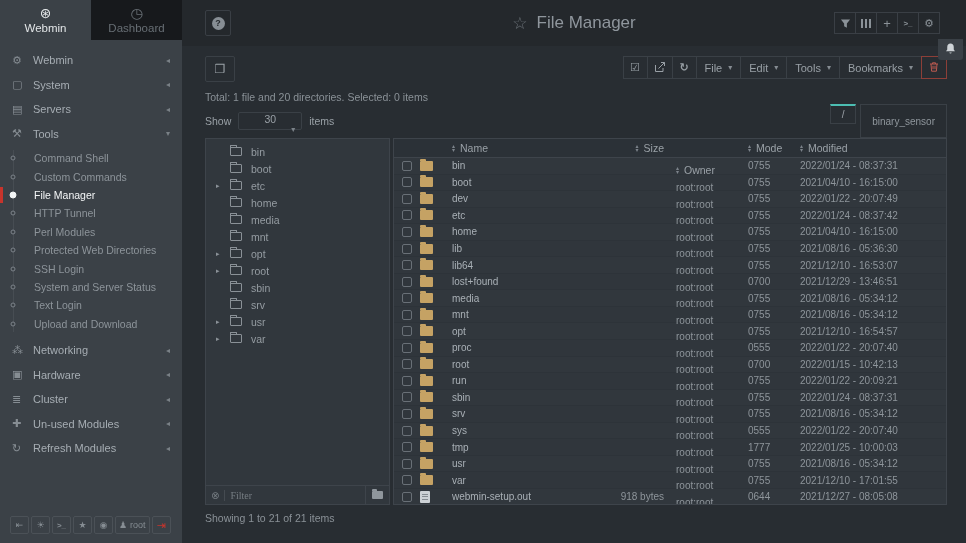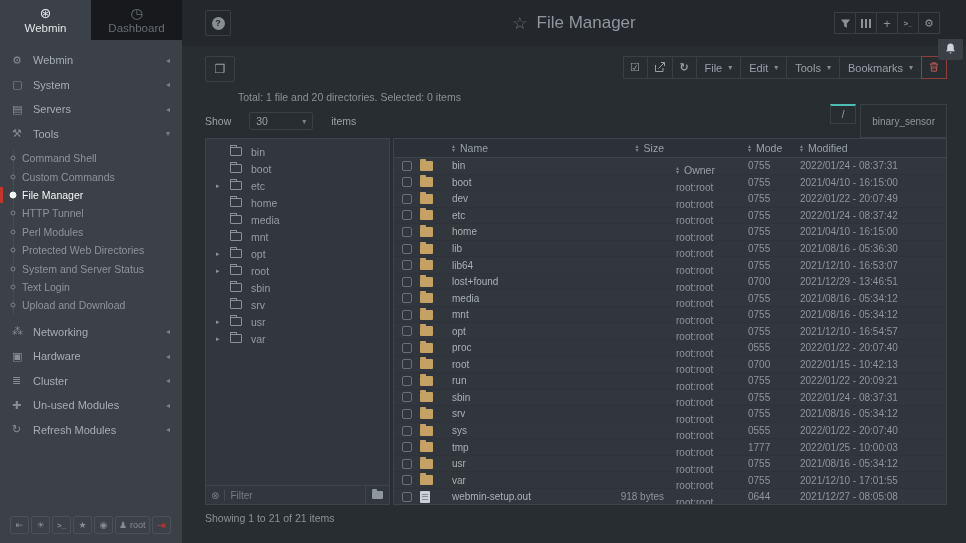--- a/index.html
+++ b/index.html
@@ -44,21 +44,21 @@
   }
   .cat .cicon { width: 21px; font-size: 11px; color: #868d93; flex: 0 0 21px; }
   .cat .chev { margin-left: auto; font-size: 8px; color: #798086; }
   .sub { position: relative; padding: 3px 0 5px; }
   .sub::before {
     content: ''; position: absolute; left: 13px; top: 4px; bottom: 6px;
     width: 1px; background: #474d53;
   }
   .sub-item {
     position: relative; height: 18.4px; display: flex; align-items: center;
-    padding-left: 22px; font-size: 10.5px; color: #8d949a; cursor: pointer;
+    padding-left: 34px; font-size: 10.5px; color: #8d949a; cursor: pointer;
   }
   .sub-item::before {
     content: ''; position: absolute; left: 13px; top: 50%;
     transform: translate(-50%,-50%); width: 3px; height: 3px;
     border: 1px solid #7c838a; border-radius: 50%; background: var(--sidebar-bg, #3b4147);
   }
   .sub-item.active { color: #f4f6f7; }
   .sub-item.active::before { width: 5px; height: 5px; background: #f4f6f7; border-color: #f4f6f7; }
   .sub-item.active::after {
     content: ''; position: absolute; left: 0; top: 1px; bottom: 1px; width: 3px;
@@ -123,28 +123,28 @@
   }
   .tb-right { margin-left: auto; display: flex; }
   .tbtn {
     height: 23px; min-width: 25px; padding: 0 8px; border: 1px solid #3a4046;
     margin-left: -1px; display: flex; align-items: center; justify-content: center;
     gap: 6px; color: #99a0a6; font-size: 11px; cursor: pointer; background: transparent;
   }
   .tbtn .caret { font-size: 8px; color: #858c92; }
   .tbtn.icon-only { padding: 0 6px; }
   .tbtn.danger { border-color: #8d3f38; color: #bd5a50; z-index: 1; }
-  .summary { margin-top: 9px; font-size: 10.5px; color: #8a9197; margin-left: 33px; }
+  .summary { margin-top: 9px; font-size: 10.5px; color: #8a9197; }
 
   .controls { display: flex; align-items: center; margin-top: 8px; height: 20px; gap: 17px; }
   .show-group { display: flex; align-items: center; font-size: 10.5px; color: #99a0a6; }
   .select-box {
     width: 64px; height: 18px; border: 1px solid #3a4046; border-radius: 2px;
-    margin: 0 18px; display: flex; align-items: center; padding: 0 6px;
-    font-size: 10.5px; color: #99a0a6; cursor: pointer;
+    margin: 0 7px; display: flex; align-items: center; padding: 0 6px;
+    font-size: 10.5px; color: #99a0a6; cursor: pointer; flex-direction: column;
   }
   .select-box .caret { margin-left: auto; font-size: 8px; color: #7b8288; }
   .crumbs { margin-left: auto; display: flex; gap: 4px; }
   .crumb-root {
     width: 26px; height: 20px; border: 1px solid #3a4046;
     border-top: 2px solid var(--accent-teal, #4cbdb2); display: flex;
     align-items: center; justify-content: center; font-size: 10px; color: #9aa1a7;
     cursor: pointer;
   }
   .crumb-seg {
@@ -170,21 +170,21 @@
     border: 1px solid #8a9197; border-bottom: none; border-radius: 1px 1px 0 0;
   }
   .filter-bar {
     height: 19px; flex: 0 0 19px; border-top: 1px solid var(--panel-border, #3e444b);
     display: flex; align-items: center; padding-left: 5px; color: #767d83;
   }
   .filter-bar .clr { font-size: 10px; cursor: pointer; }
   .filter-bar .sep { width: 1px; height: 11px; background: #454b51; margin: 0 5px; }
   .filter-bar input {
     flex: 1; min-width: 0; background: transparent; border: none; outline: none;
-    font-size: 10px; color: #9aa1a7; font-family: Liberation Sans, sans-serif;
+    font-size: 10px; color: #9aa1a7; font-family: Liberation Serif, serif;
   }
   .filter-bar input::placeholder { color: #767d83; }
   .filter-bar .fb-btn {
     width: 24px; height: 100%; border-left: 1px solid var(--panel-border, #3e444b);
     display: flex; align-items: center; justify-content: center; cursor: pointer;
   }
   .mini-folder { width: 11px; height: 8px; background: #8f969c; border-radius: 1px; position: relative; }
   .mini-folder::before { content:''; position: absolute; top: -2px; left: 0; width: 5px; height: 2px;
     background: #8f969c; border-radius: 1px 1px 0 0; }
 
@@ -282,20 +282,23 @@
           <div class="sub-item">
             <span>HTTP Tunnel</span>
           </div>
           <div class="sub-item">
             <span>Perl Modules</span>
           </div>
           <div class="sub-item">
             <span>Protected Web Directories</span>
           </div>
           <div class="sub-item">
+            <span>SSH Login</span>
+          </div>
+          <div class="sub-item">
             <span>System and Server Status</span>
           </div>
           <div class="sub-item">
             <span>Text Login</span>
           </div>
           <div class="sub-item">
             <span>Upload and Download</span>
           </div>
         </div>
         <div class="cat">

